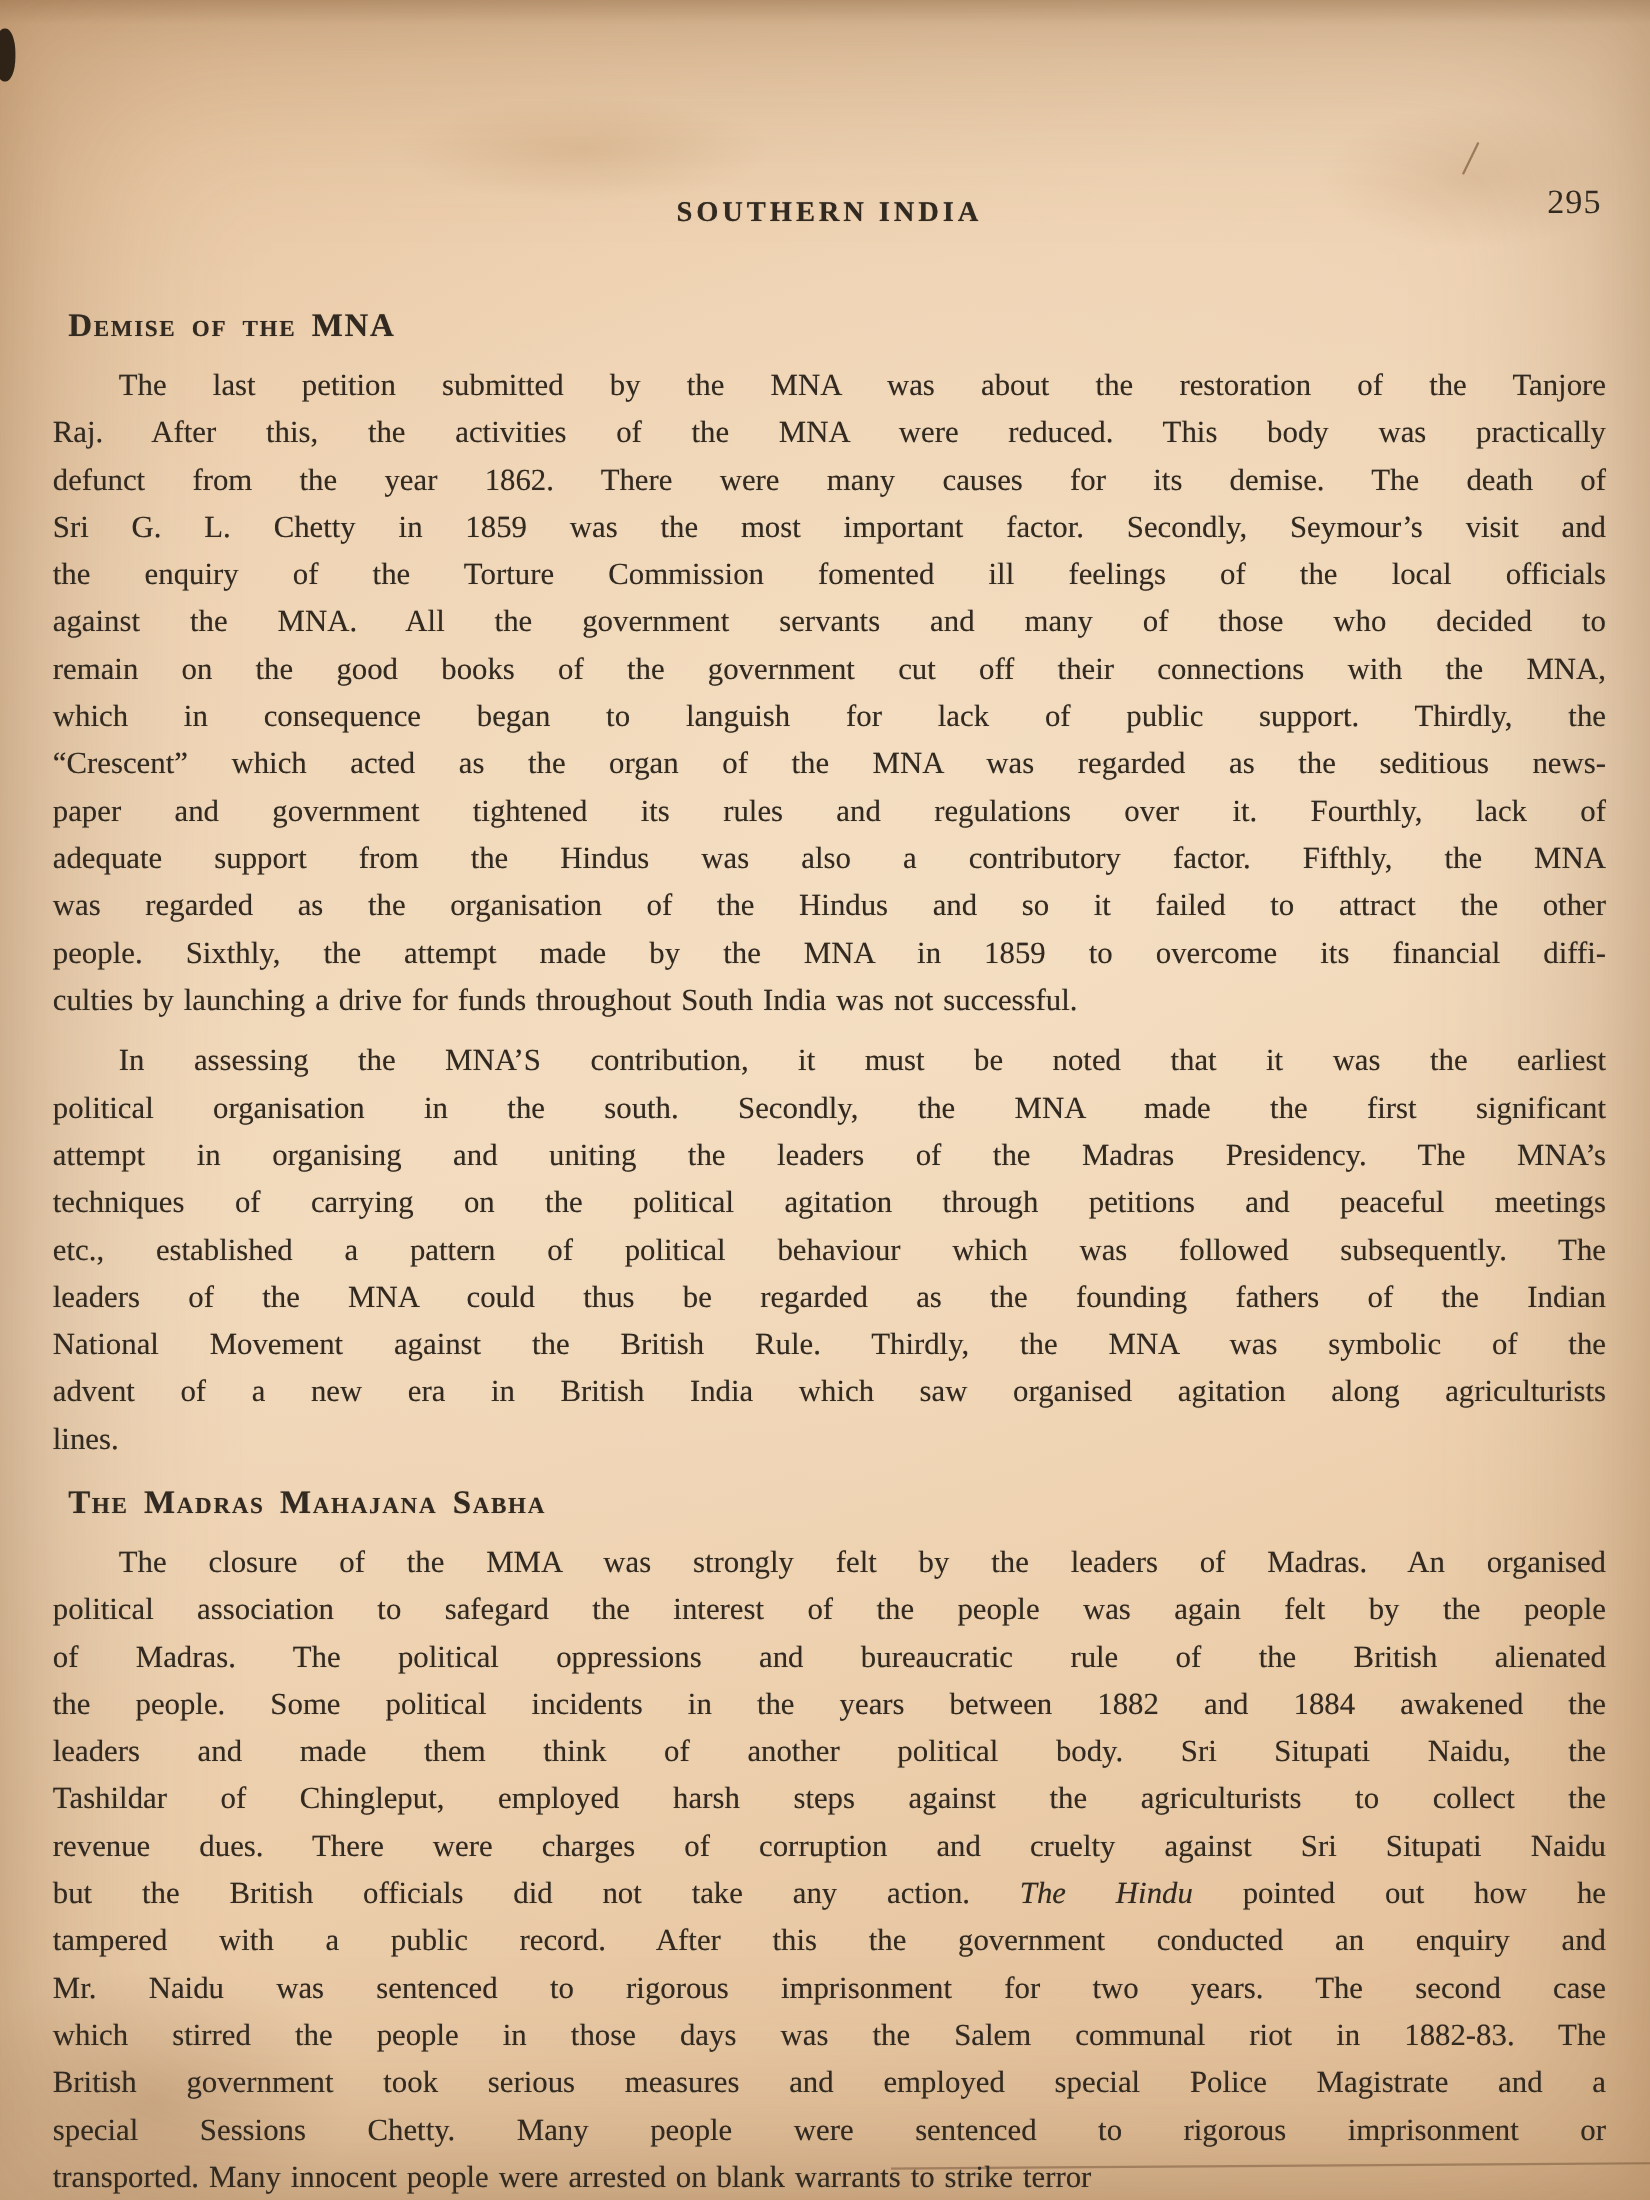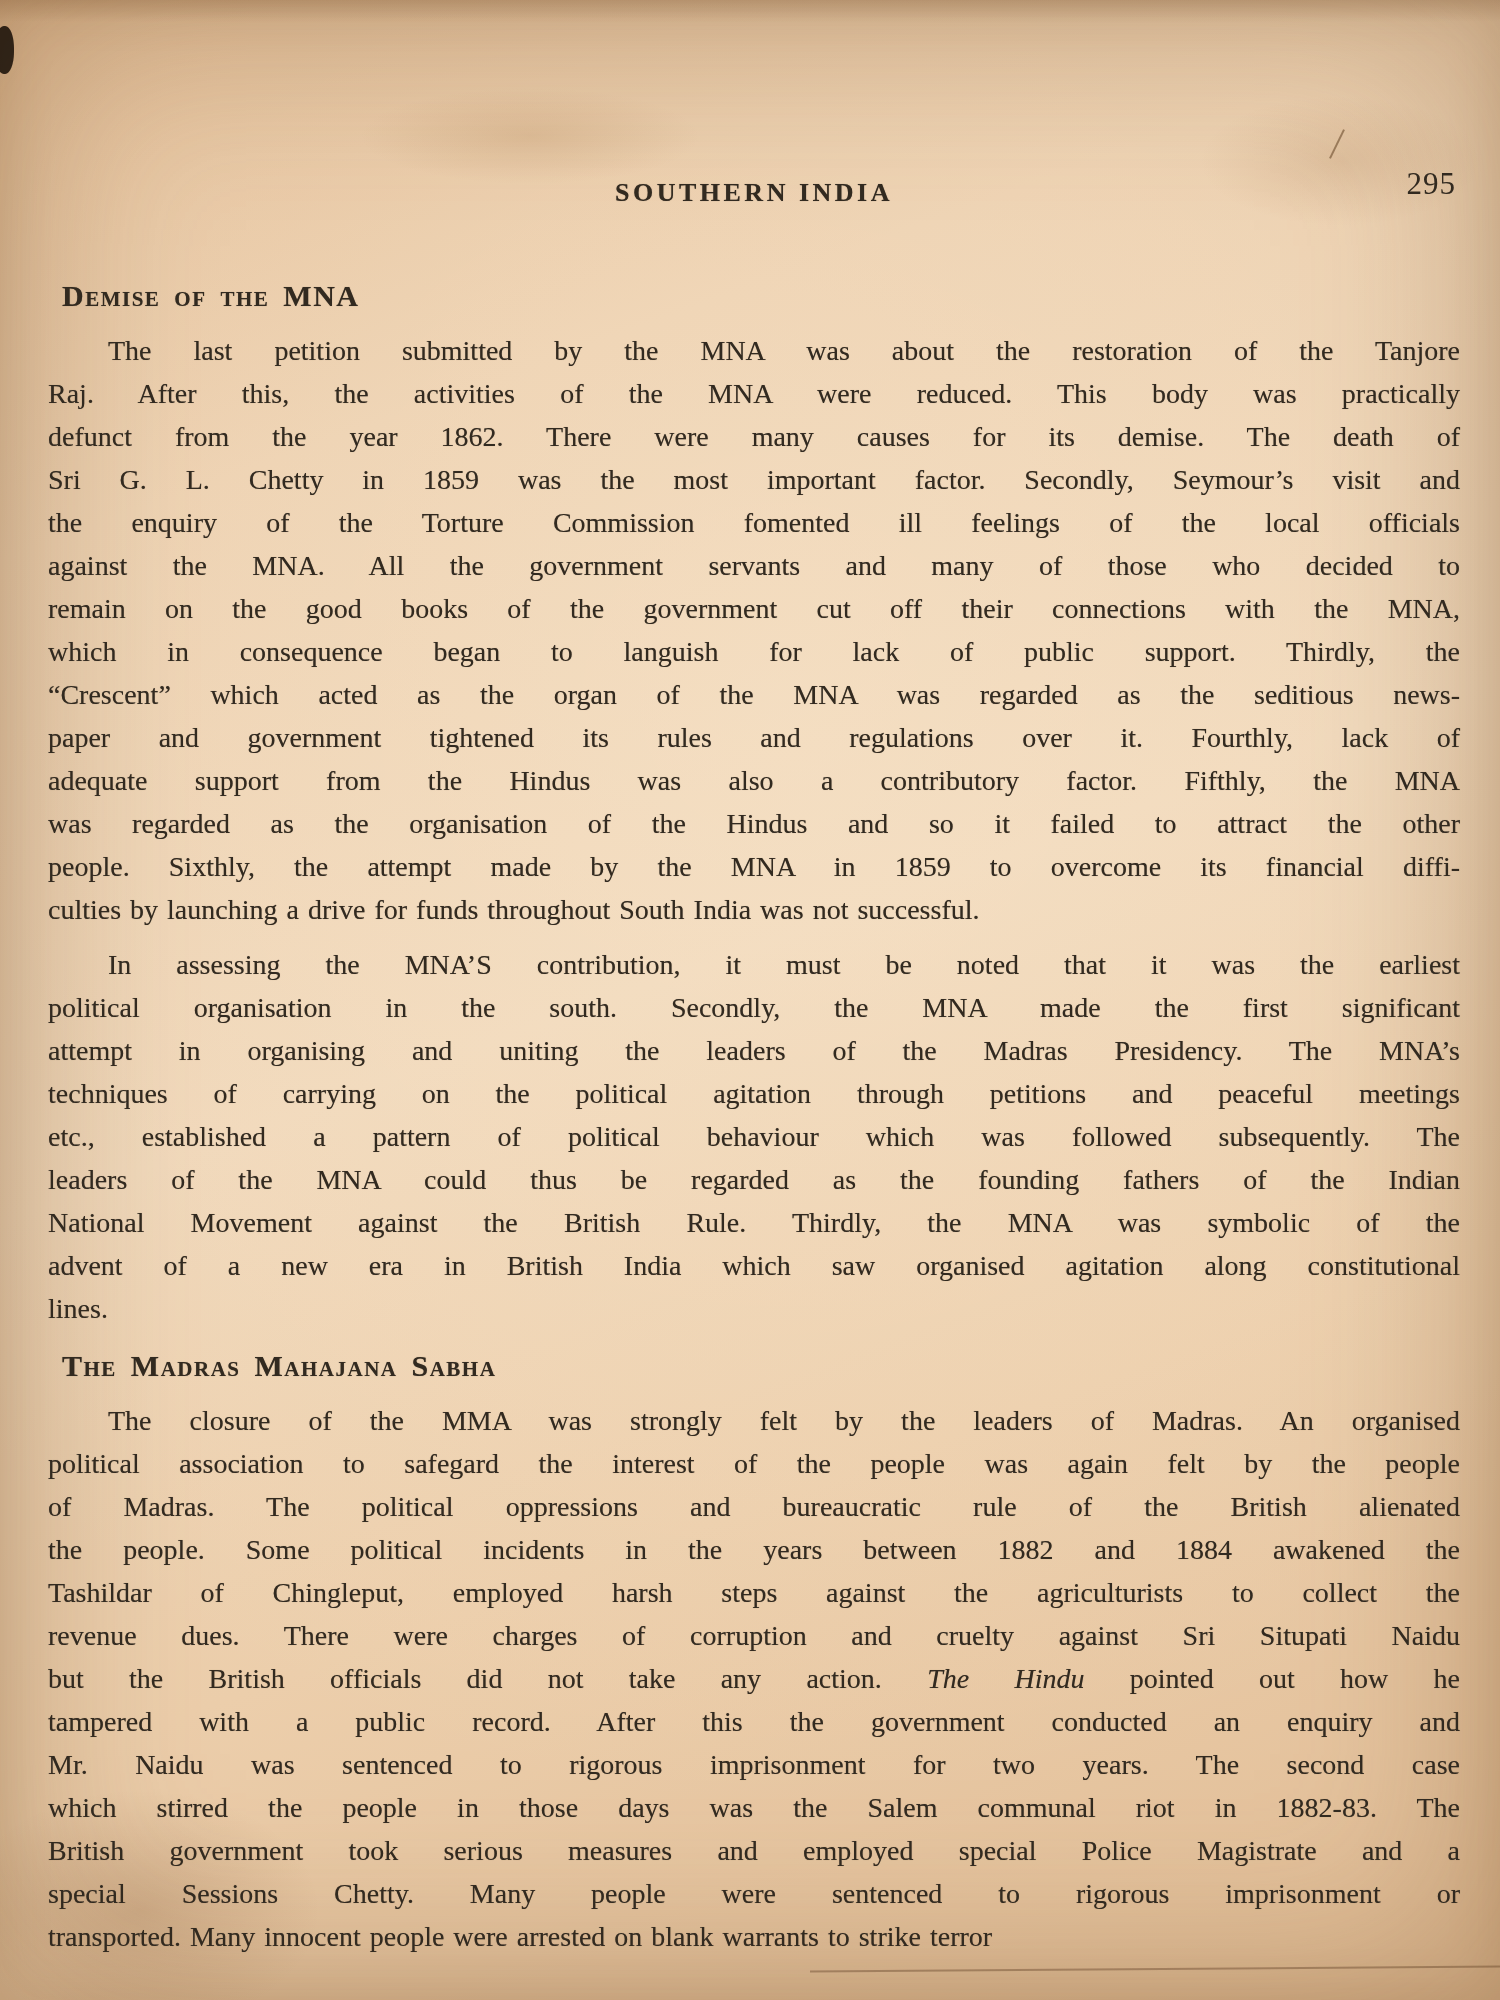--- a/index.html
+++ b/index.html
@@ -93,32 +93,33 @@
         <div class="line last"><span>culties by launching a drive for funds throughout South India was not successful.</span></div>
       </div>
     <div class="para">
         <div class="line"><span>In assessing the MNA’S contribution, it must be noted that it was the earliest</span></div>
         <div class="line"><span>political organisation in the south. Secondly, the MNA made the first significant</span></div>
         <div class="line"><span>attempt in organising and uniting the leaders of the Madras Presidency. The MNA’s</span></div>
         <div class="line"><span>techniques of carrying on the political agitation through petitions and peaceful meetings</span></div>
         <div class="line"><span>etc., established a pattern of political behaviour which was followed subsequently. The</span></div>
         <div class="line"><span>leaders of the MNA could thus be regarded as the founding fathers of the Indian</span></div>
         <div class="line"><span>National Movement against the British Rule. Thirdly, the MNA was symbolic of the</span></div>
-        <div class="line"><span>advent of a new era in British India which saw organised agitation along constitutional</span></div>
+        <div class="line"><span>advent of a new era in British India which saw organised agitation along agriculturists</span></div>
         <div class="line last"><span>lines.</span></div>
       </div>
   </section>
 
   <section class="section section-mahajana">
     <h2 class="section-heading">The Madras Mahajana Sabha</h2>
     <div class="para">
         <div class="line"><span>The closure of the MMA was strongly felt by the leaders of Madras. An organised</span></div>
         <div class="line"><span>political association to safegard the interest of the people was again felt by the people</span></div>
         <div class="line"><span>of Madras. The political oppressions and bureaucratic rule of the British alienated</span></div>
         <div class="line"><span>the people. Some political incidents in the years between 1882 and 1884 awakened the</span></div>
+        <div class="line"><span>leaders and made them think of another political body. Sri Situpati Naidu, the</span></div>
         <div class="line"><span>Tashildar of Chingleput, employed harsh steps against the agriculturists to collect the</span></div>
         <div class="line"><span>revenue dues. There were charges of corruption and cruelty against Sri Situpati Naidu</span></div>
         <div class="line"><span>but the British officials did not take any action. </span><i>The Hindu</i><span> pointed out how he</span></div>
         <div class="line"><span>tampered with a public record. After this the government conducted an enquiry and</span></div>
         <div class="line"><span>Mr. Naidu was sentenced to rigorous imprisonment for two years. The second case</span></div>
         <div class="line"><span>which stirred the people in those days was the Salem communal riot in 1882-83. The</span></div>
         <div class="line"><span>British government took serious measures and employed special Police Magistrate and a</span></div>
         <div class="line"><span>special Sessions Chetty. Many people were sentenced to rigorous imprisonment or</span></div>
         <div class="line last"><span>transported. Many innocent people were arrested on blank warrants to strike terror</span></div>
       </div>

